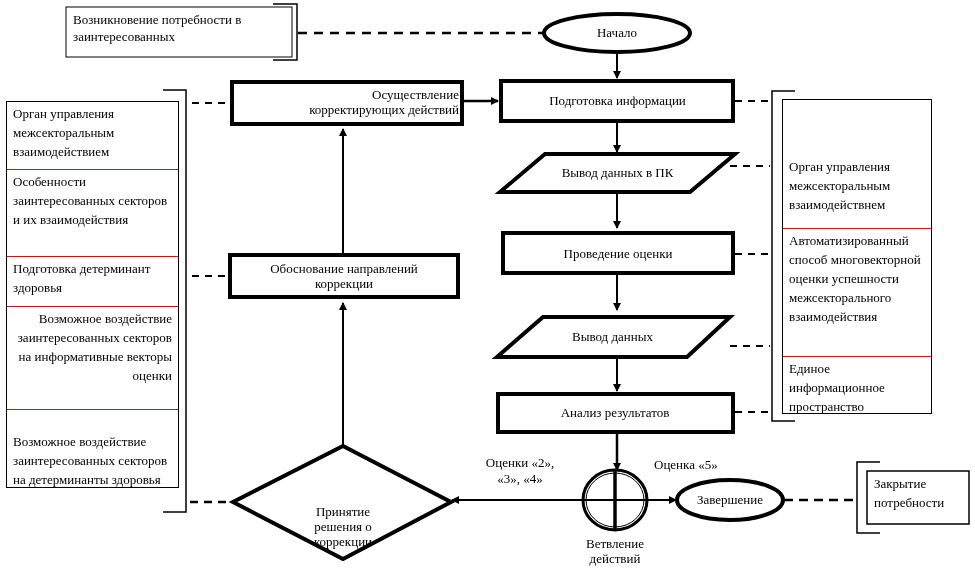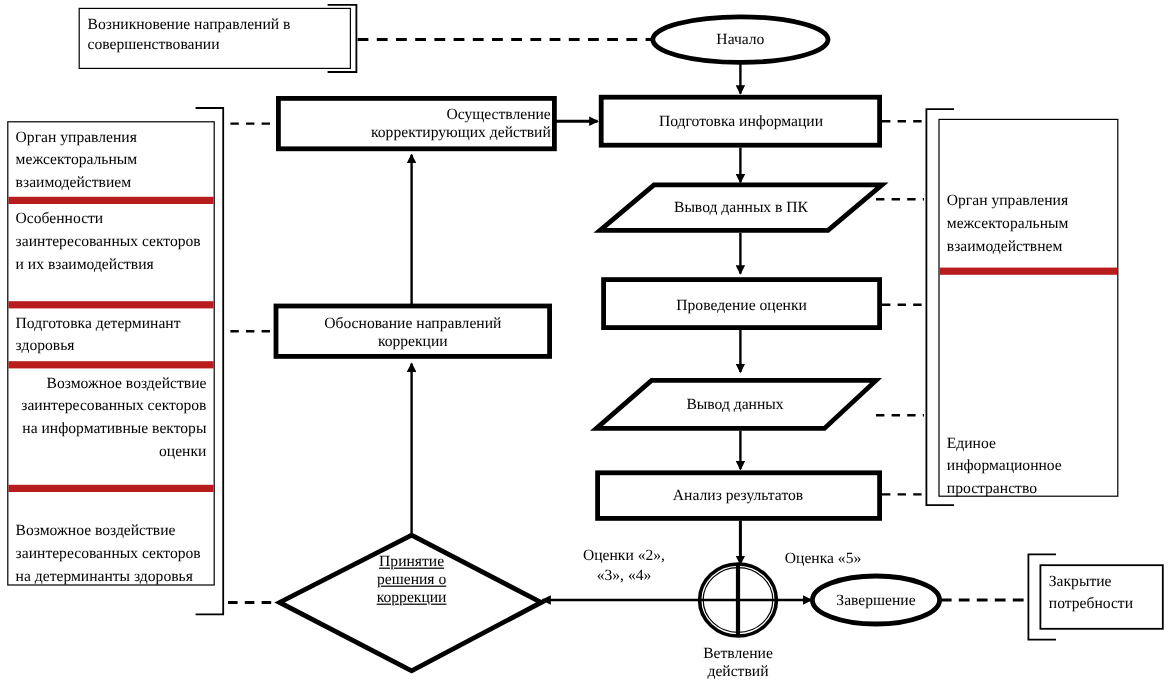--- a/index.html
+++ b/index.html
@@ -1,21 +1,21 @@
 <!DOCTYPE html>
 <html><head>
 <meta charset="utf-8">
 <style>
   html, body { margin:0; padding:0; background:#ffffff; }
   body { width:975px; height:569px; position:relative; overflow:hidden;
          font-family:"Liberation Serif", "DejaVu Serif", serif; color:#000; }
   #canvas { position:absolute; left:0; top:0; width:975px; height:569px; }
   .lbl { position:absolute; font-size:13px; line-height:17px; color:#000; }
   .center { text-align:center; }
-  .cell { position:absolute; left:0; right:0; border-bottom:6px solid #b91c1c;
+  .cell { position:absolute; left:0; right:0; border-bottom:1px solid #b91c1c;
           padding:2px 6px; box-sizing:border-box; font-size:13px; line-height:19px; }
   .cell:last-child { border-bottom:none; }
   .list { position:absolute; border:1px solid #000; background:#fff; box-sizing:border-box; }
 </style>
 </head>
 <body>
 
 <svg id="canvas" width="975" height="569" viewBox="0 0 975 569">
   <defs>
     <marker id="arr" markerWidth="8" markerHeight="8" refX="7" refY="4" orient="auto" markerUnits="userSpaceOnUse">
@@ -76,37 +76,37 @@
 
   <rect x="232" y="82" width="230" height="42" fill="#fff" stroke="#000" stroke-width="4"></rect>
   <line x1="192" y1="103" x2="232" y2="103" stroke="#000" stroke-width="2" stroke-dasharray="7,6"></line>
   <line x1="462" y1="101" x2="498" y2="101" stroke="#000" stroke-width="2.5" marker-end="url(#arr)"></line>
 
   <path d="M163,90 H186 V512 H163" fill="none" stroke="#000" stroke-width="1.5"></path>
 
   <path d="M795,91 H772 V421 H795" fill="none" stroke="#000" stroke-width="1.5"></path>
 </svg>
 
-<div class="lbl" style="left:73px;top:11px;width:218px;">Возникновение направлений в совершенствовании</div>
+<div class="lbl" style="left:73px;top:11px;width:218px;">Возникновение потребности в заинтересованных</div>
 
 <div class="lbl center" style="left:560px;top:24px;width:114px;">Начало</div>
 <div class="lbl center" style="left:505px;top:92px;width:225px;">Подготовка информации</div>
 <div class="lbl center" style="left:535px;top:164px;width:165px;">Вывод данных в ПК</div>
 <div class="lbl center" style="left:524px;top:245px;width:188px;">Проведение оценки</div>
 <div class="lbl center" style="left:530px;top:328px;width:165px;">Вывод данных</div>
 <div class="lbl center" style="left:500px;top:404px;width:230px;">Анализ результатов</div>
 
 <div class="lbl center" style="left:565px;top:536px;width:100px;line-height:15px;">
   <div>Ветвление</div>
   <div>действий</div>
 </div>
 
 <div class="lbl center" style="left:680px;top:491px;width:100px;">Завершение</div>
 
-<div class="lbl center" style="left:283px;top:460px;width:120px;line-height:15px;text-decoration:underline;">
+<div class="lbl center" style="left:283px;top:504px;width:120px;line-height:15px;">
   <div>Принятие</div>
   <div>решения о</div>
   <div>коррекции</div>
 </div>
 
 <div class="lbl center" style="left:233px;top:261px;width:222px;line-height:15px;">
   <div>Обоснование направлений</div>
   <div>коррекции</div>
 </div>
 
@@ -126,14 +126,15 @@
 <div class="list" style="left:6px;top:101px;width:173px;height:387px;">
   <div class="cell" style="top:0;height:68px;">Орган управления межсекторальным взаимодействием</div>
   <div class="cell" style="top:68px;height:87px;">Особенности заинтересованных секторов и их взаимодействия</div>
   <div class="cell" style="top:155px;height:50px;">Подготовка детерминант здоровья</div>
   <div class="cell" style="top:205px;height:103px;text-align:right;">Возможное воздействие заинтересованных секторов на информативные векторы оценки</div>
   <div class="cell" style="top:296px;height:78px;margin-top:32px;">Возможное воздействие заинтересованных секторов на детерминанты здоровья</div>
 </div>
 
 <div class="list" style="left:782px;top:99px;width:150px;height:315px;">
   <div class="cell" style="top:55px;height:74px;">Орган управления межсекторальным взаимодействнем</div>
+  <div class="cell" style="top:129px;height:128px;">Автоматизированный способ многовекторной оценки успешности межсекторального взаимодействия</div>
   <div class="cell" style="top:257px;height:57px;">Единое информационное пространство</div>
 </div>
 
 </body></html>

